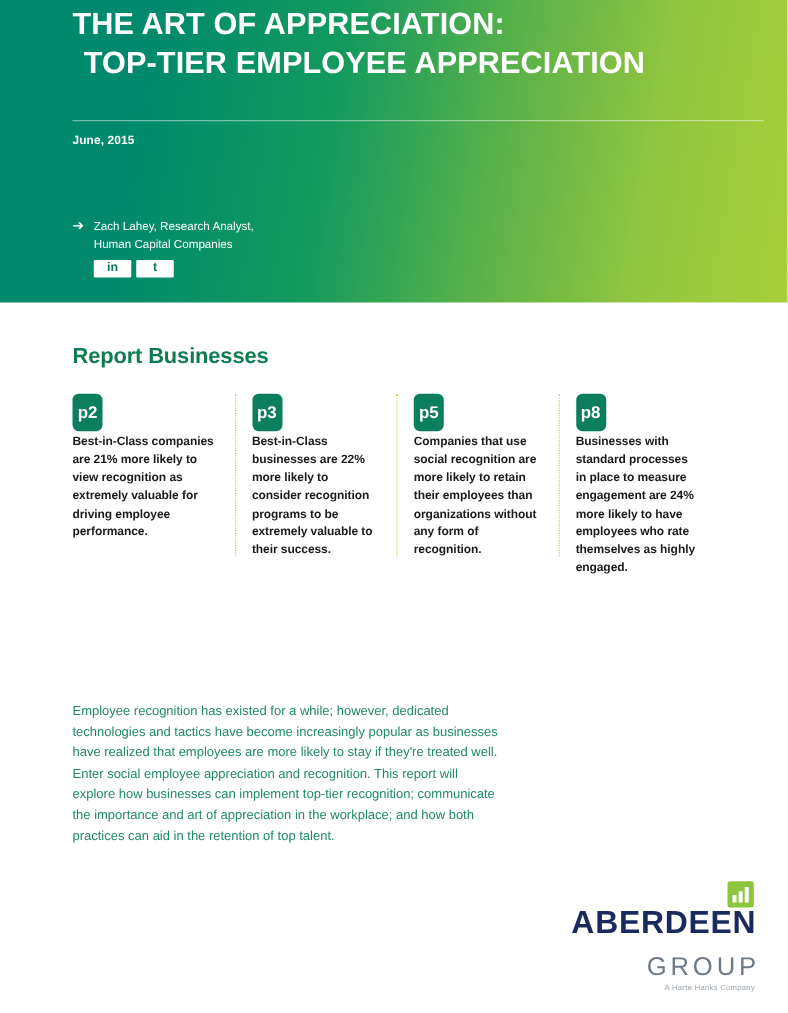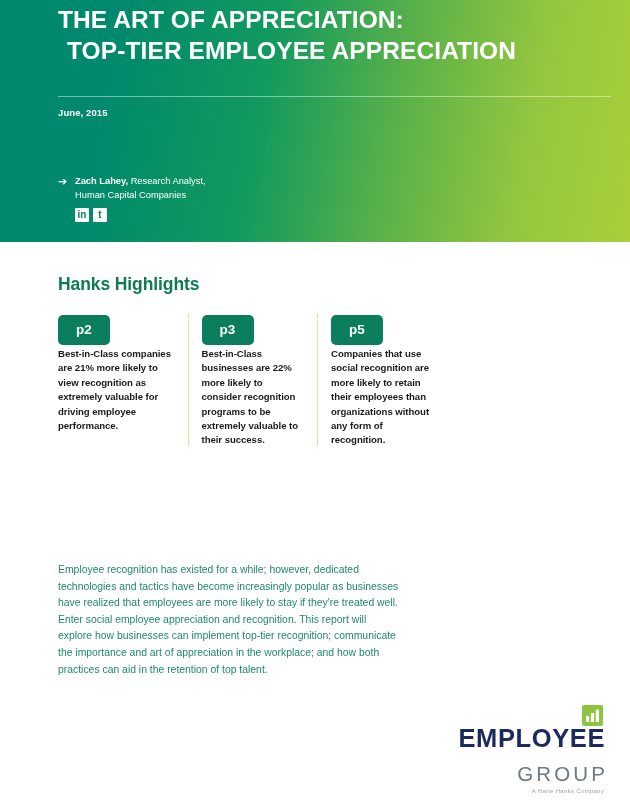--- a/index.html
+++ b/index.html
@@ -73,30 +73,30 @@
     color: #ffffff;
     font-size: 11px;
     line-height: 11px;
   }
   .author-lines {
     margin-left: 17px;
     color: #ffffff;
     font-size: 9.3px;
     line-height: 13.5px;
   }
-  .author-name { font-weight: bold; }
+  .author-name { font-weight: normal; }
   .social-row {
     position: absolute;
     left: 75px;
     top: 208px;
     display: flex;
     gap: 4px;
   }
   .social-icon {
-    width: 14px;
+    width: 30px;
     height: 14px;
     background: #ffffff;
     border-radius: 1px;
     display: flex;
     align-items: center;
     justify-content: center;
     color: #0c7a5c;
     font-size: 10px;
     font-weight: bold;
     line-height: 10px;
@@ -129,21 +129,21 @@
     content: "";
     position: absolute;
     left: 0px;
     top: 0px;
     width: 0px;
     height: 130px;
     border-left: 1.5px dotted #cdd64a;
   }
   .hl-col.has-divider { padding-left: 14px; }
   .badge {
-    width: 52px;
+    width: 24px;
     height: 30px;
     background: #0b7e5e;
     border-radius: 5px;
     color: #ffffff;
     font-size: 13.5px;
     font-weight: bold;
     display: flex;
     align-items: center;
     justify-content: center;
     box-sizing: border-box;
@@ -233,48 +233,52 @@
     </div>
   </div>
 
   <div class="social-row">
     <div class="social-icon">in</div>
     <div class="social-icon">t</div>
   </div>
 
 </div>
 
-<div class="highlights-heading">Hanks Highlights</div>
+<div class="highlights-heading">Report Businesses</div>
 
 <div class="highlights-row">
 
   <div class="hl-col">
     <div class="badge">p2</div>
     <div class="hl-text">Best-in-Class companies are 21% more likely to view recognition as extremely valuable for driving employee performance.</div>
   </div>
 
   <div class="hl-col has-divider">
     <div class="badge">p3</div>
     <div class="hl-text">Best-in-Class businesses are 22% more likely to consider recognition programs to be extremely valuable to their success.</div>
   </div>
 
   <div class="hl-col has-divider">
     <div class="badge">p5</div>
     <div class="hl-text">Companies that use social recognition are more likely to retain their employees than organizations without any form of recognition.</div>
   </div>
 
+  <div class="hl-col has-divider">
+    <div class="badge">p8</div>
+    <div class="hl-text">Businesses with standard processes in place to measure engagement are 24% more likely to have employees who rate themselves as highly engaged.</div>
+  </div>
 
 </div>
 
 <div class="body-para">Employee recognition has existed for a while; however, dedicated technologies and tactics have become increasingly popular as businesses have realized that employees are more likely to stay if they're treated well. Enter social employee appreciation and recognition. This report will explore how businesses can implement top-tier recognition; communicate the importance and art of appreciation in the workplace; and how both practices can aid in the retention of top talent.</div>
 
 <div class="logo">
   <div class="logo-mark">
     <svg width="21" height="21" viewBox="0 0 21 21" aria-hidden="true">
       <rect x="4" y="11" width="3.2" height="6" fill="#ffffff"></rect>
       <rect x="8.9" y="8" width="3.2" height="9" fill="#ffffff"></rect>
       <rect x="13.8" y="4.6" width="3.2" height="12.4" fill="#ffffff"></rect>
     </svg>
   </div>
-  <div class="logo-aberdeen">EMPLOYEE</div>
+  <div class="logo-aberdeen">ABERDEEN</div>
   <div class="logo-group">GROUP</div>
   <div class="logo-tagline">A Harte Hanks Company</div>
 </div>
 
 </body></html>

